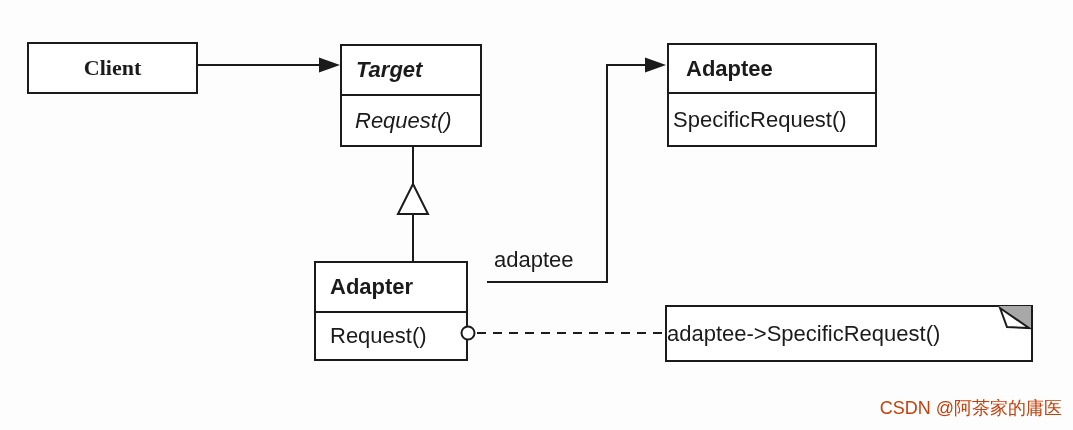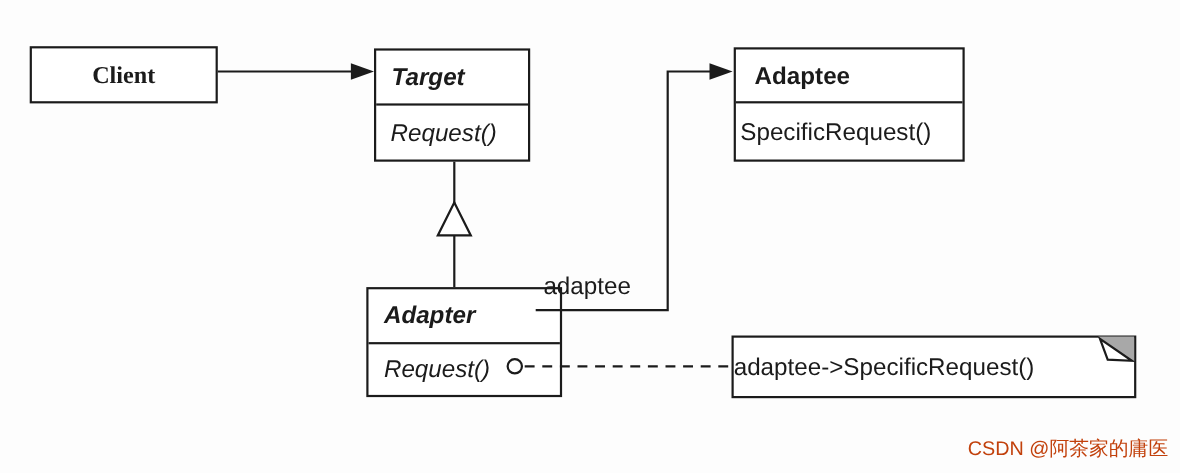--- a/index.html
+++ b/index.html
@@ -28,21 +28,21 @@
   #box-client .compartment { flex:1; }
 
   #box-target  { left:340px; top:44px;  width:142px; height:103px; }
   #box-target .title   { height:50px; flex:none; }
   #box-target .method  { flex:1; padding-left:13px; }
 
   #box-adaptee { left:667px; top:43px;  width:210px; height:104px; }
   #box-adaptee .title  { height:49px; flex:none; padding-left:17px; }
   #box-adaptee .method { flex:1; padding-left:4px; }
 
-  #box-adapter { left:333px; top:261px; width:178px; height:100px;font-style:italic; }
+  #box-adapter { left:314px; top:261px; width:154px; height:100px; }
   #box-adapter .title  { height:50px; flex:none; }
   #box-adapter .method { flex:1; }
 
   .note {
     position:absolute; box-sizing:border-box;
     left:665px; top:305px; width:368px; height:57px;
     background:#ffffff; border:2px solid #1b1b1b;
     display:flex; align-items:center; 
     font-size:22px; white-space:nowrap;
   }

